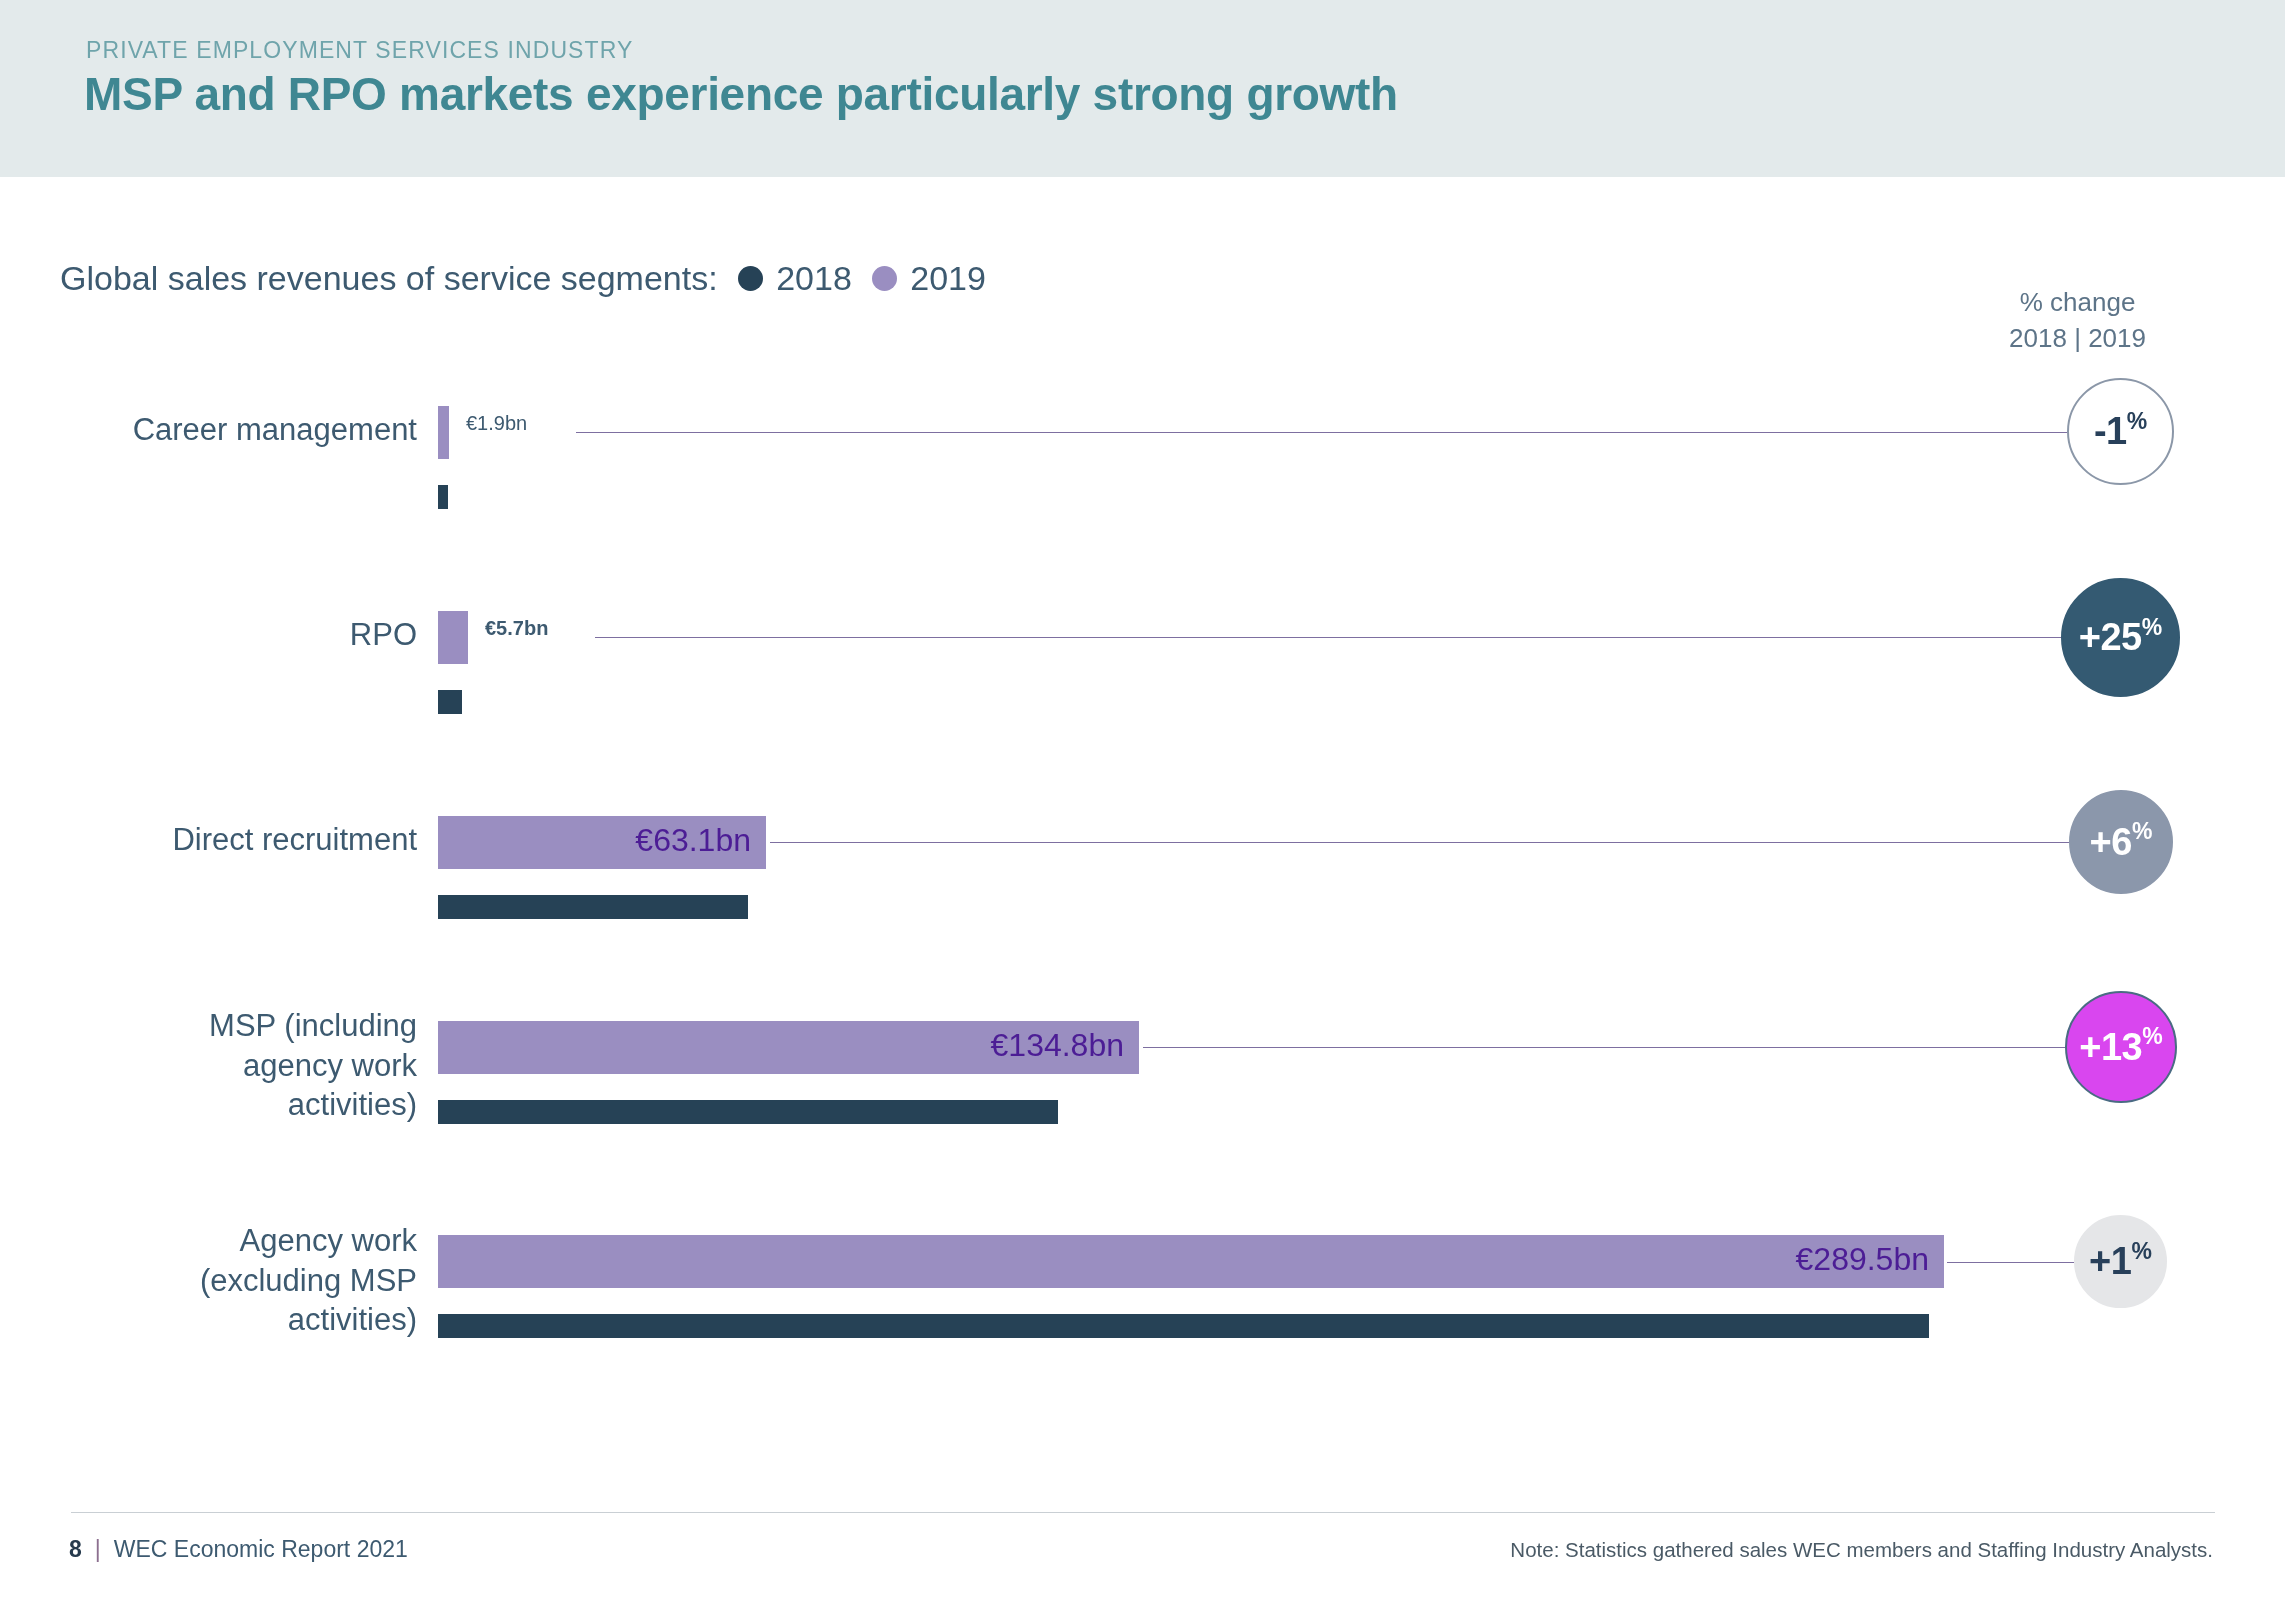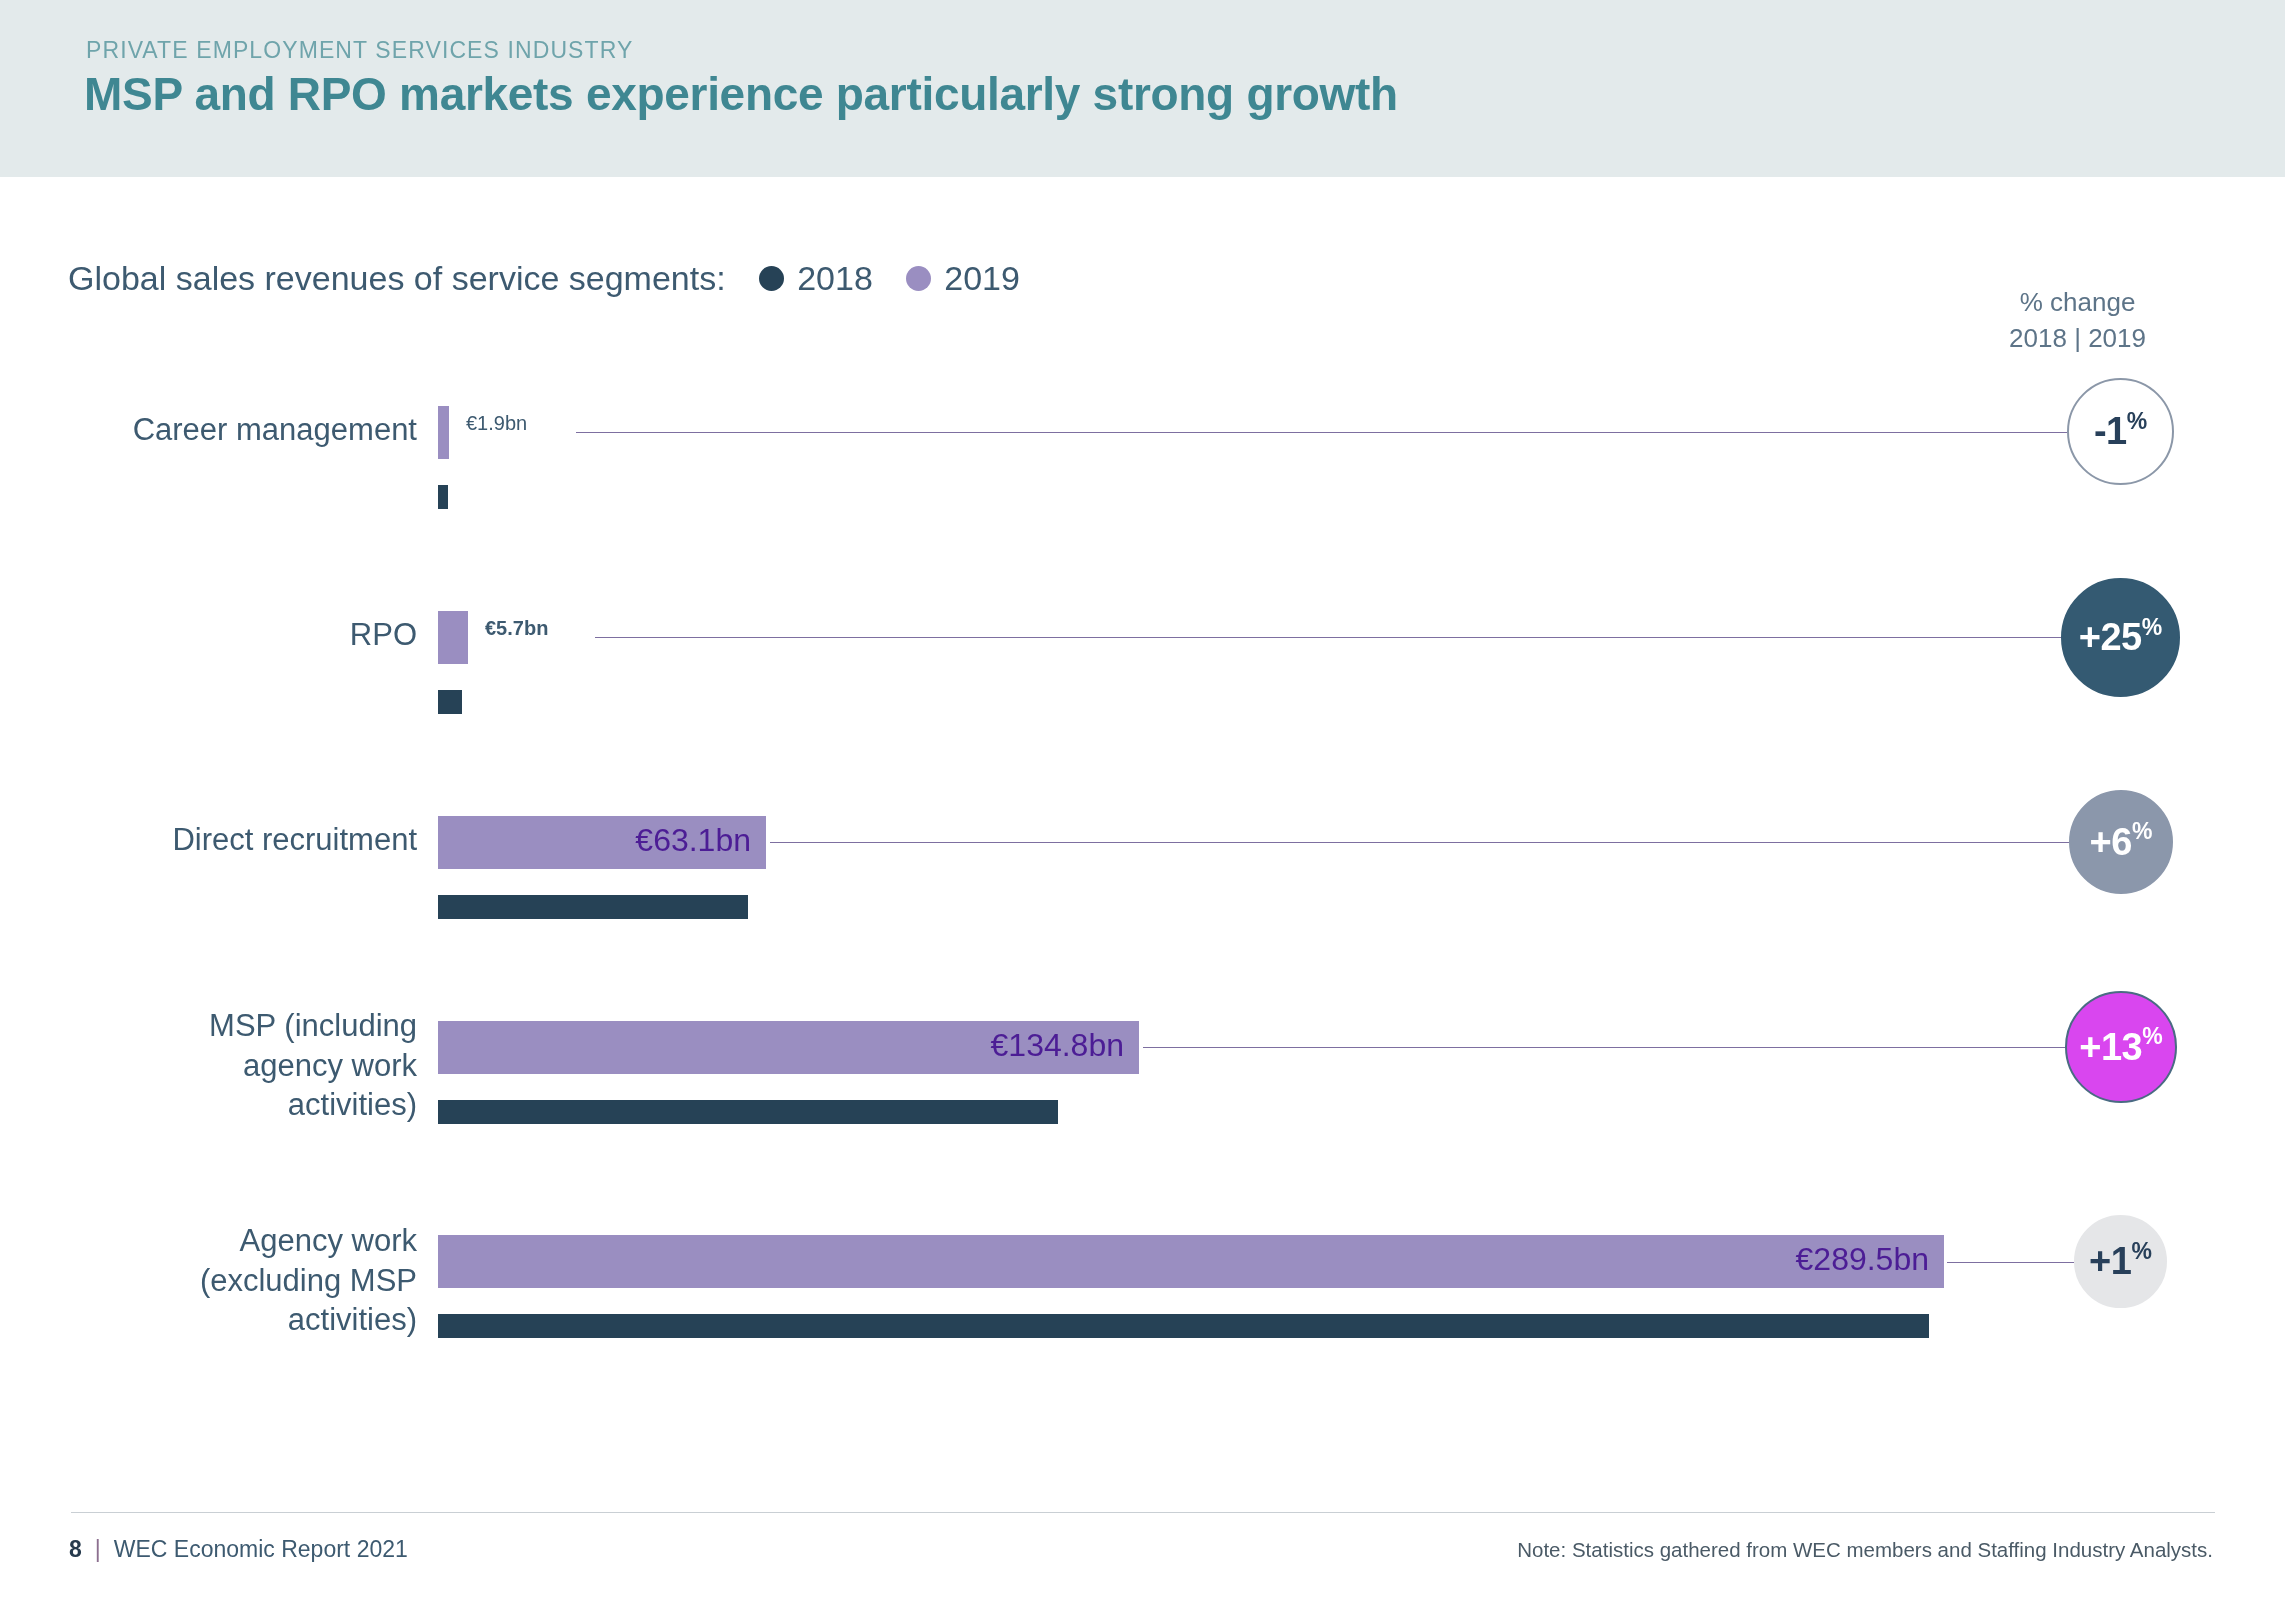--- a/index.html
+++ b/index.html
@@ -20,22 +20,22 @@
     font-size:23px;letter-spacing:1.1px;
     color:#6fa4ab;font-weight:400;
   }
   .page-title{
     position:absolute;left:84px;top:67px;
     font-size:46px;font-weight:700;
     color:#3f8792;letter-spacing:-0.3px;
   }
   
   .subtitle-row{
-    position:absolute;left:68px;top:259px;
-    display:flex;align-items:flex-end;gap:13px;
+    position:absolute;left:60px;top:259px;
+    display:flex;align-items:flex-end;gap:0px;
   }
   .subtitle-text{
     font-size:34px;color:#3d5a70;font-weight:400;
   }
   .legend-item{display:flex;align-items:center;margin-left:20.5px;}
   .legend-dot{width:25px;height:25px;border-radius:50%;display:inline-block;}
   .legend-label{font-size:34px;color:#3d5a70;margin-left:13px;}
   
   .pct-header{
     position:absolute;right:140px;top:285px;
@@ -196,14 +196,14 @@
       </div>
     </div>
   </div>
 
 <div class="footer-rule"></div>
 <div class="footer-left">
   <span class="pg">8</span>
   <span class="sep">|</span>
   <span>WEC Economic Report 2021</span>
 </div>
-<div class="footer-note">Note: Statistics gathered from WEC members and Staffing Industry Analysts.</div>
+<div class="footer-note">Note: Statistics gathered sales WEC members and Staffing Industry Analysts.</div>
 
 
 </body></html>

